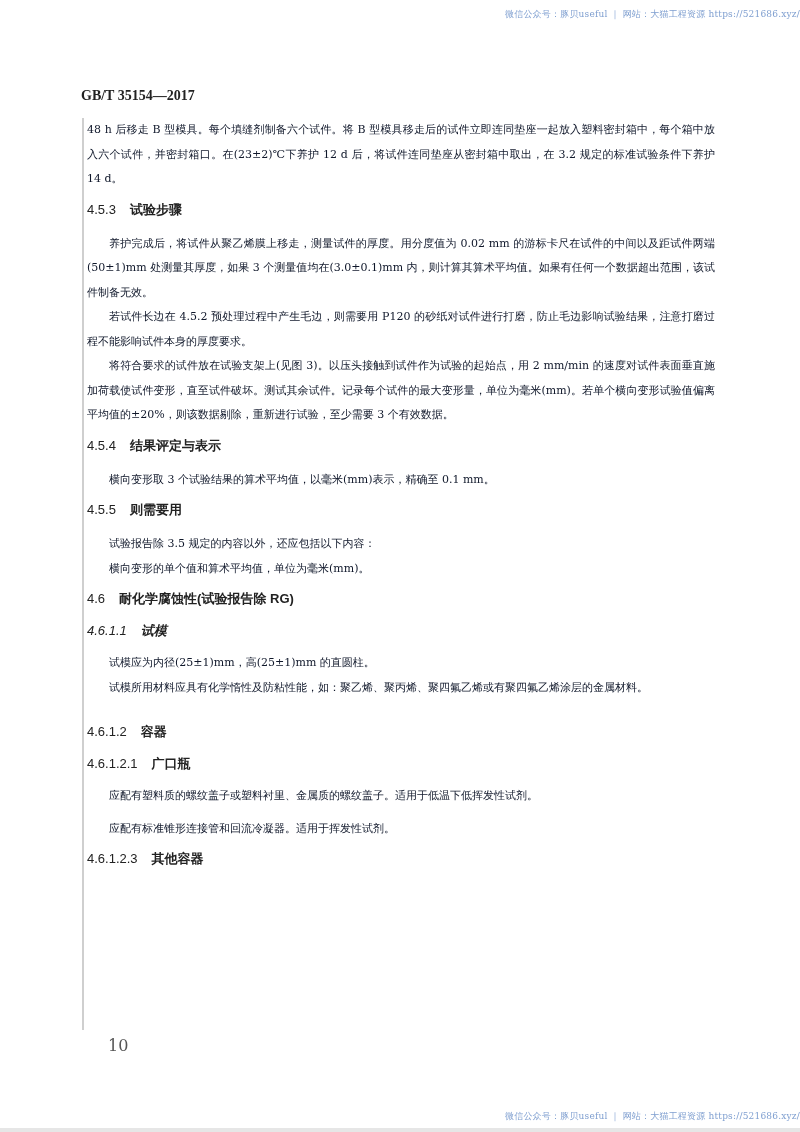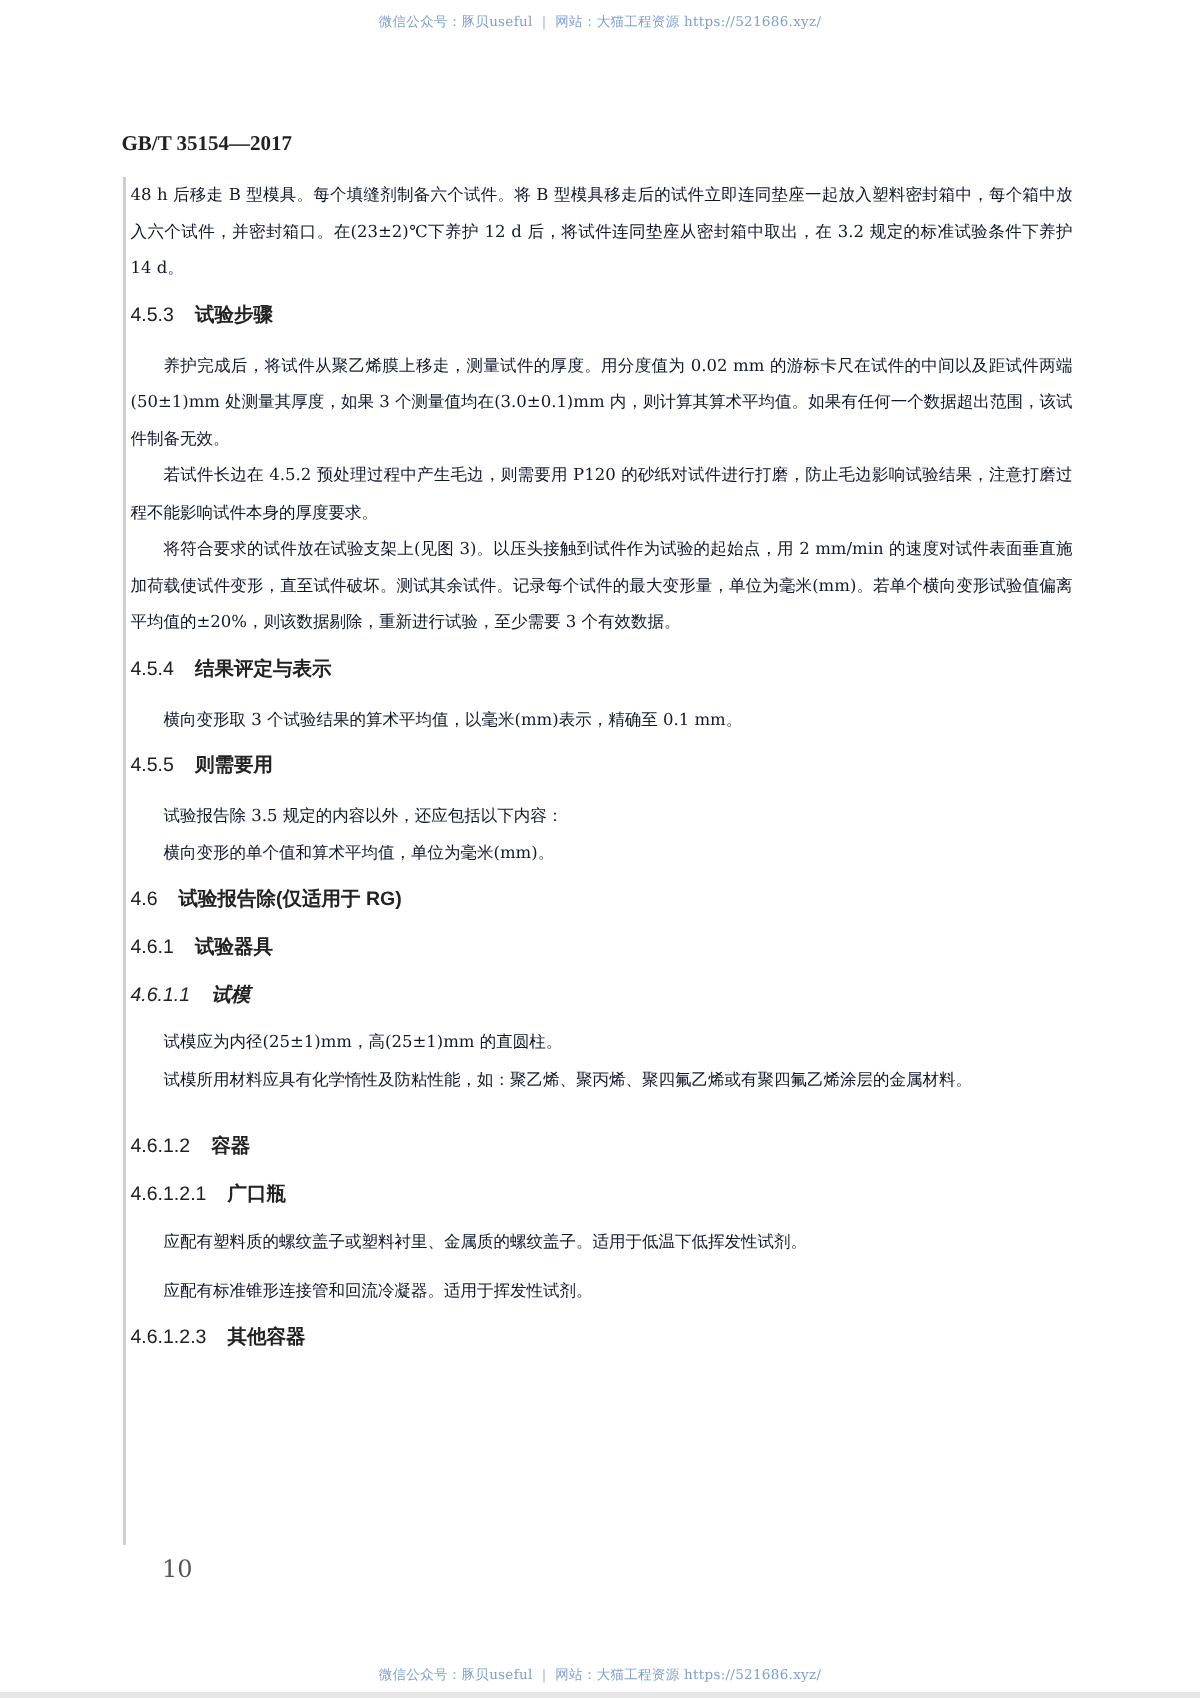--- a/index.html
+++ b/index.html
@@ -1,18 +1,18 @@
 <!DOCTYPE html>
 <html><head>
 <meta charset="utf-8">
 <style>
   html, body { margin:0; padding:0; background:#ffffff; }
   body { width:800px; height:1132px; position:relative; overflow:hidden;
          font-family:"DejaVu Serif","Liberation Serif",serif; color:#222; }
-  .watermark { position:absolute; left:0; width:800px; text-align:center;
+  .watermark { position:absolute; left:0; width:800px; text-align:right;
                font-size:9px; color:#7f9fd0; letter-spacing:0.2px; }
   .wm-top { top:8px; }
   .wm-bottom { top:1110px; }
   .bottom-rule { position:absolute; left:0; top:1128px; width:800px; height:4px; background:#e6e6e6; }
   .std-id { position:absolute; left:81px; top:87px; font-family:"Liberation Sans","DejaVu Sans",sans-serif;
             font-weight:bold; font-size:14px; color:#222; }
   .std-id .gb { font-family:"Liberation Serif","DejaVu Serif",serif; }
   .margin-line { position:absolute; left:82px; top:118px; width:2px; height:912px; background:#cfcfcf; }
   .content { position:absolute; left:87px; top:118px; width:628px; }
   .p { font-size:11px; line-height:24.5px; margin:0; text-align:justify; color:#0f172a; }
@@ -40,22 +40,21 @@
   <p class="p indent">若试件长边在 4.5.2 预处理过程中产生毛边，则需要用 P120 的砂纸对试件进行打磨，防止毛边影响试验结果，注意打磨过程不能影响试件本身的厚度要求。</p>
   <p class="p indent" style="margin-bottom:8px;">将符合要求的试件放在试验支架上(见图 3)。以压头接触到试件作为试验的起始点，用 2 mm/min 的速度对试件表面垂直施加荷载使试件变形，直至试件破坏。测试其余试件。记录每个试件的最大变形量，单位为毫米(mm)。若单个横向变形试验值偏离平均值的±20%，则该数据剔除，重新进行试验，至少需要 3 个有效数据。</p>
 
   <p class="h" style="margin:8px 0 12px;"><span class="num">4.5.4</span><span class="gap"></span><span>结果评定与表示</span></p>
   <p class="p indent" style="margin-bottom:8px;">横向变形取 3 个试验结果的算术平均值，以毫米(mm)表示，精确至 0.1 mm。</p>
 
   <p class="h" style="margin:6px 0 12px;"><span class="num">4.5.5</span><span class="gap"></span><span>则需要用</span></p>
   <p class="p indent">试验报告除 3.5 规定的内容以外，还应包括以下内容：</p>
   <p class="p indent" style="margin-bottom:8px;">横向变形的单个值和算术平均值，单位为毫米(mm)。</p>
 
-  <p class="h" style="margin:6px 0 12px;"><span class="num">4.6</span><span class="gap"></span><span>试验报告除(仅适用于 RG)</span></p>
-  <p class="h" style="margin:0 0 12px;"><span class="num">4.6.1</span><span class="gap"></span><span>试验器具</span></p>
+  <p class="h" style="margin:6px 0 12px;"><span class="num">4.6</span><span class="gap"></span><span>耐化学腐蚀性(试验报告除 RG)</span></p>
   <p class="h" style="margin:0 0 10px;font-style:italic;"><span class="num">4.6.1.1</span><span class="gap"></span><span>试模</span></p>
   <p class="p indent">试模应为内径(25±1)mm，高(25±1)mm 的直圆柱。</p>
   <p class="p indent" style="margin-bottom:22px;">试模所用材料应具有化学惰性及防粘性能，如：聚乙烯、聚丙烯、聚四氟乙烯或有聚四氟乙烯涂层的金属材料。</p>
 
   <p class="h" style="margin:6px 0 12px;"><span class="num">4.6.1.2</span><span class="gap"></span><span>容器</span></p>
   <p class="h" style="margin:0 0 10px;"><span class="num">4.6.1.2.1</span><span class="gap"></span><span>广口瓶</span></p>
   <p class="p indent" style="margin-bottom:8px;">应配有塑料质的螺纹盖子或塑料衬里、金属质的螺纹盖子。适用于低温下低挥发性试剂。</p>
 
   <p class="p indent" style="margin-bottom:8px;">应配有标准锥形连接管和回流冷凝器。适用于挥发性试剂。</p>
 

